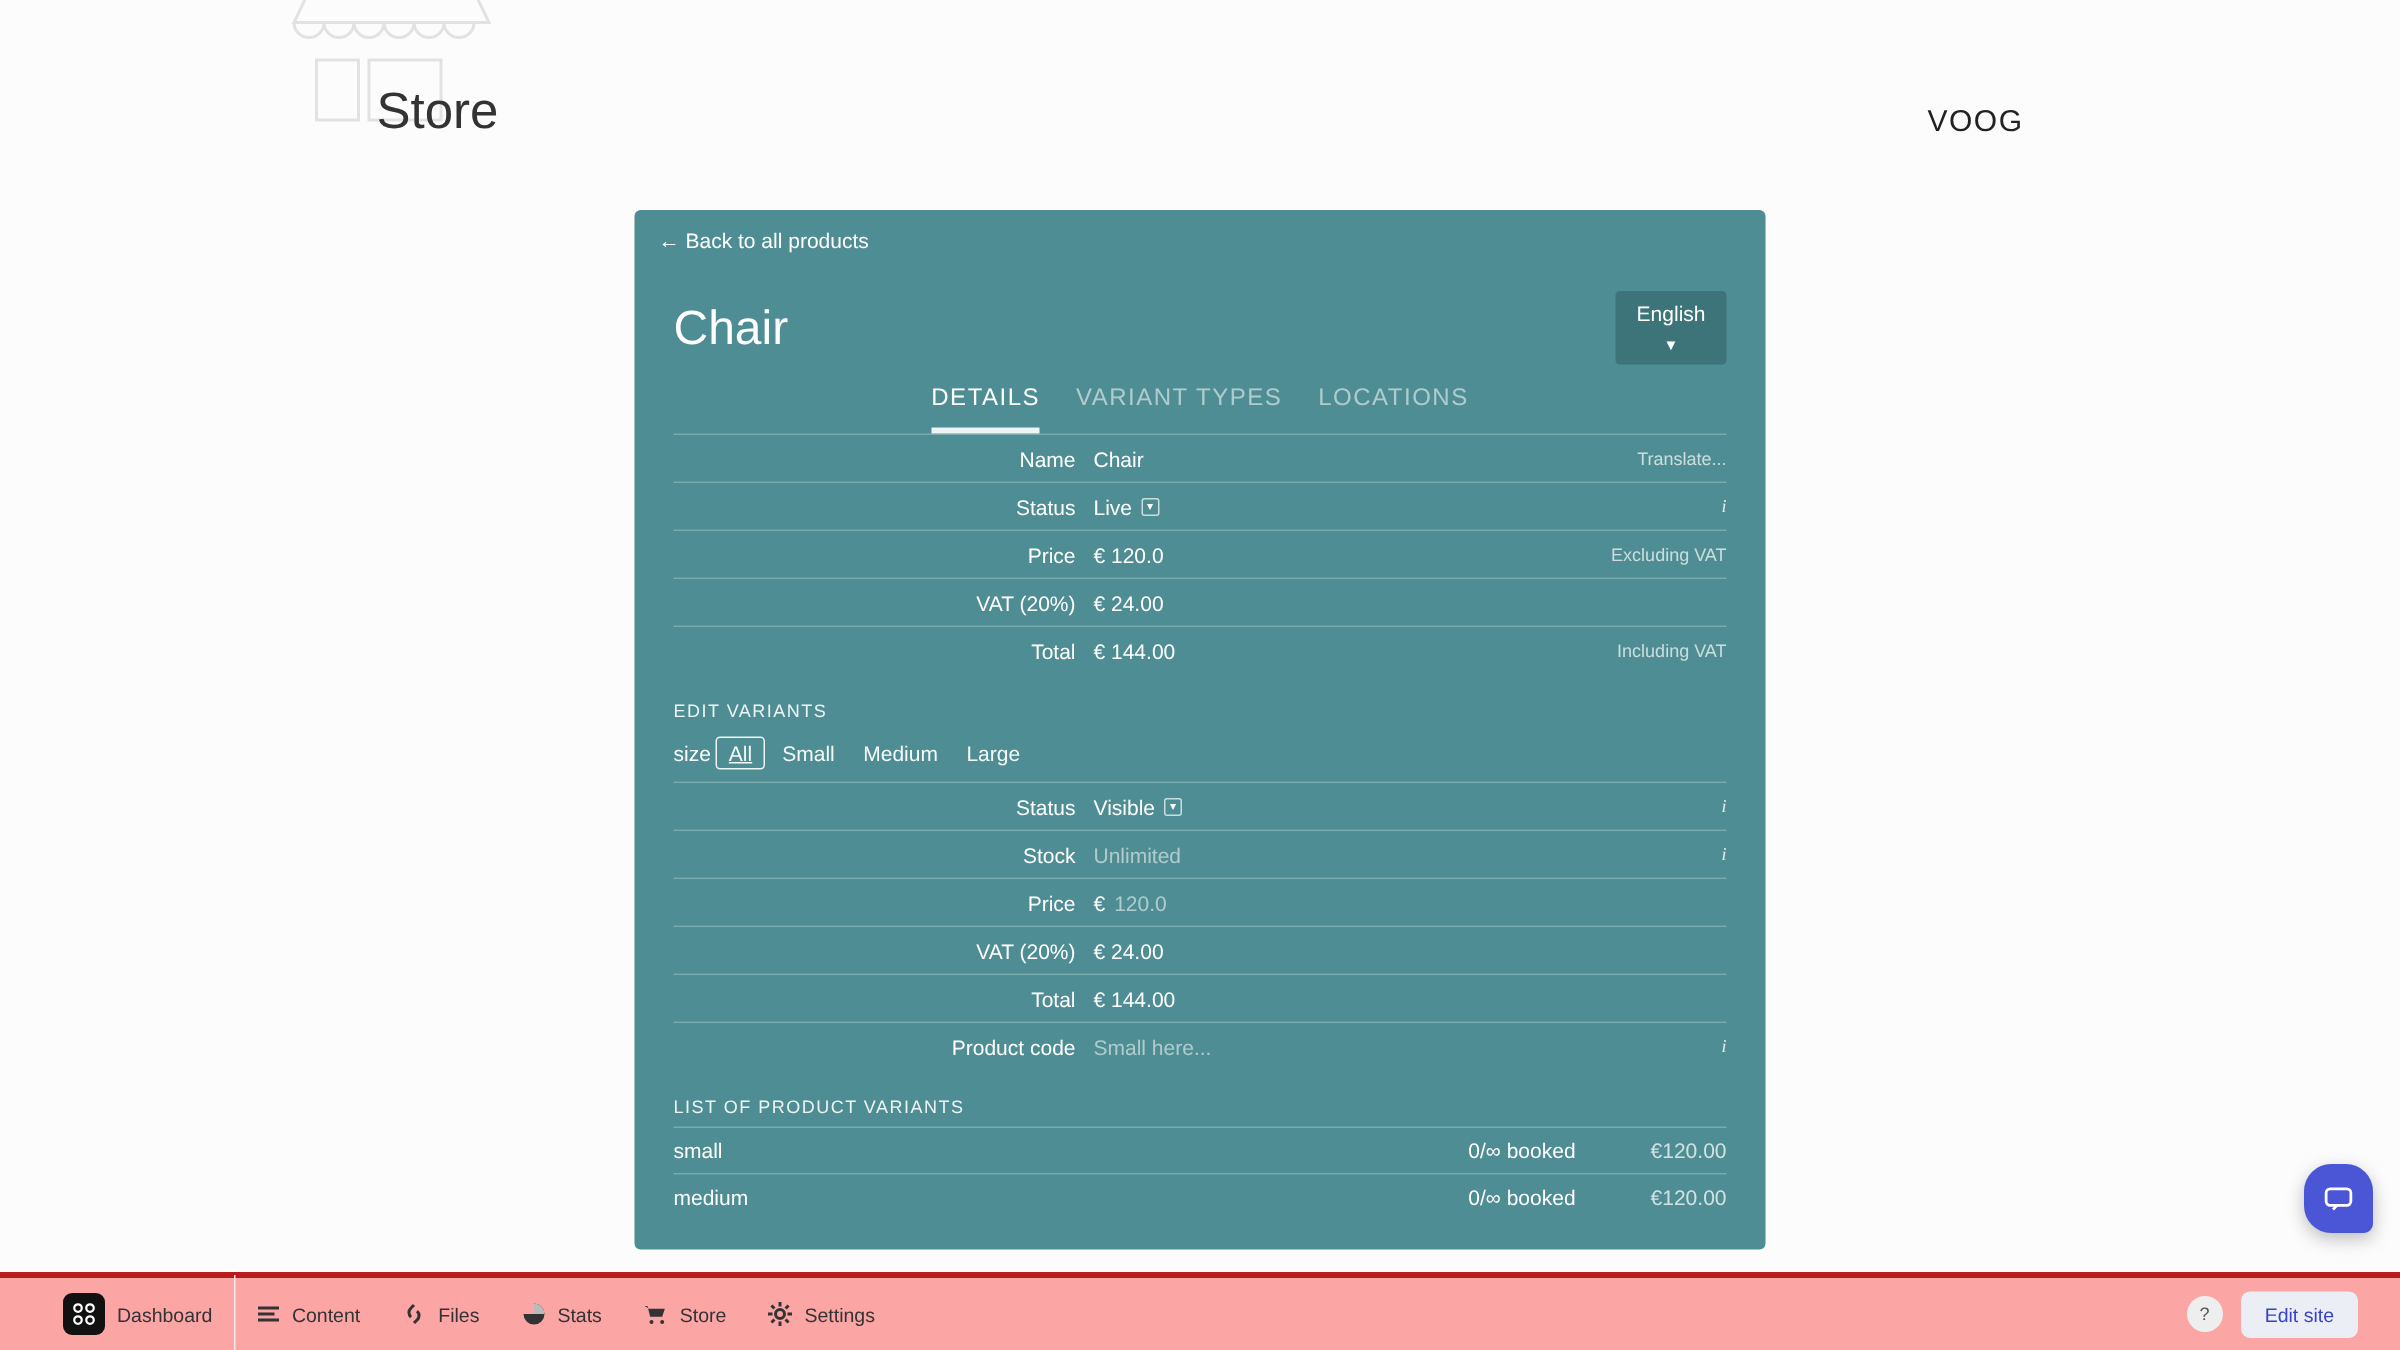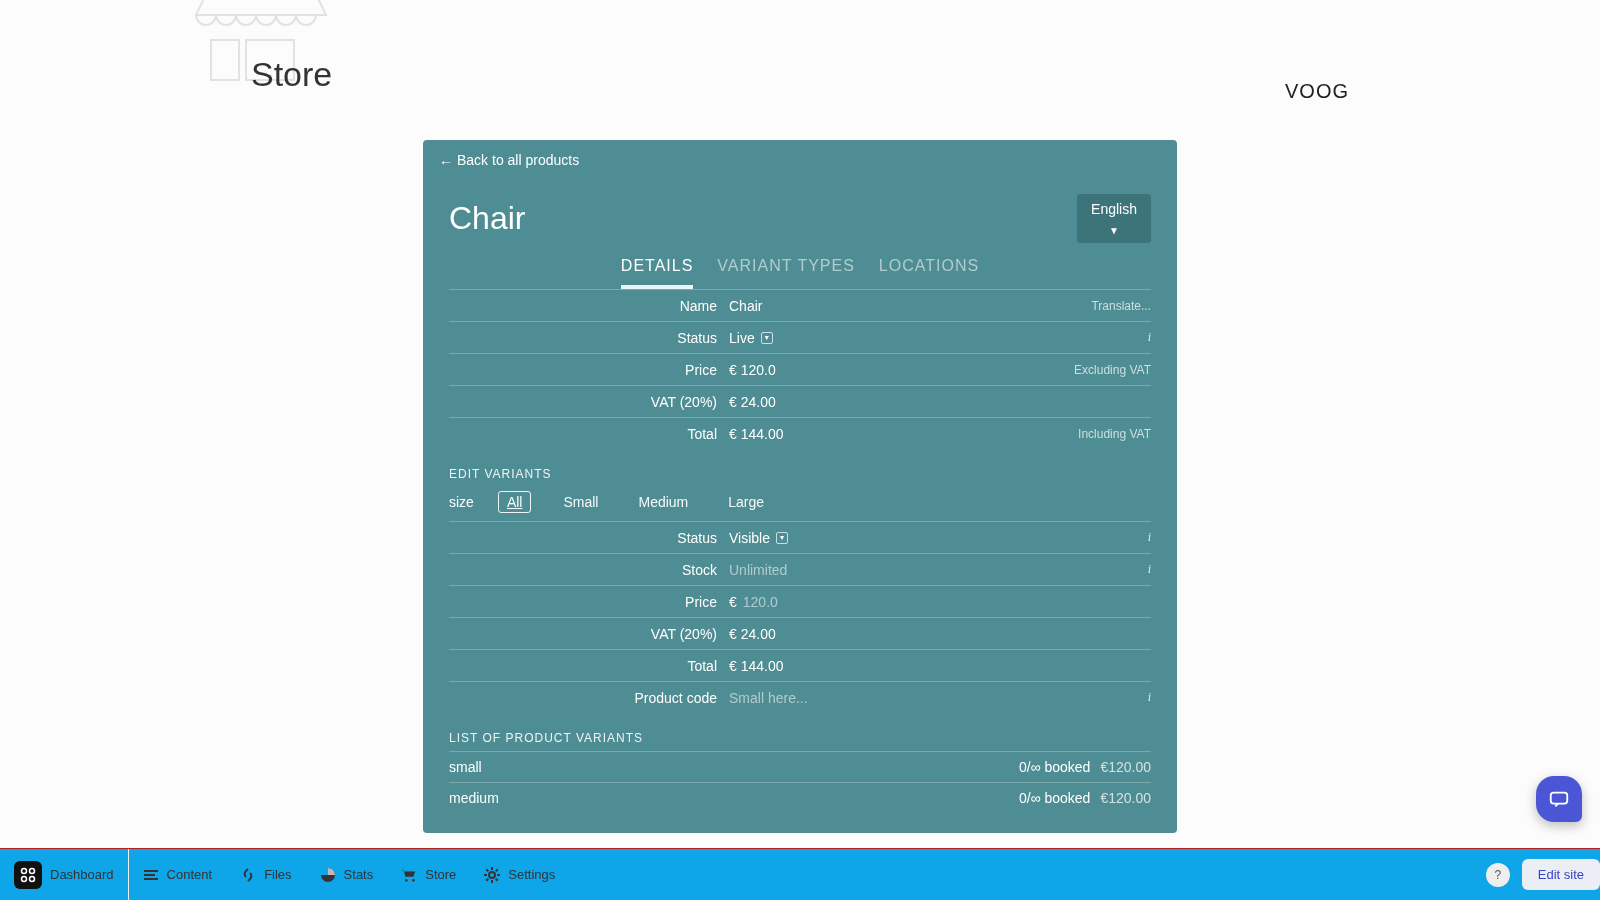--- a/index.html
+++ b/index.html
@@ -33,21 +33,21 @@
   }
   .storefront-icon {
     position: absolute;
     left: -65px;
     top: -15px;
     opacity: 0.12;
   }
   .brand-logo {
     position: absolute;
     right: 0;
-    top: 80px;
+    top: 70px;
     font-size: 20px;
     letter-spacing: 1px;
     font-weight: 400;
     color: #222;
   }
 
   
   .panel {
     width: 754px;
     margin: 10px auto 0;
@@ -147,21 +147,21 @@
     text-transform: uppercase;
     letter-spacing: 1px;
     font-size: 12px;
     color: rgba(255,255,255,0.9);
   }
 
   .variant-filter {
     padding: 4px 26px 8px 26px;
     display: flex;
     align-items: center;
-    gap: 24px;
+    gap: 3px;
     font-size: 14px;
   }
   .variant-filter .attr { color:#fff; }
   .chip {
     padding: 2px 8px;
     border-radius: 3px;
     color: rgba(255,255,255,0.95);
   }
   .chip.active { border: 1px solid rgba(255,255,255,0.9); text-decoration: underline; }
 
@@ -169,21 +169,21 @@
     padding: 0 26px;
   }
   .variant-row {
     display:flex;
     justify-content: space-between;
     border-top: 1px solid rgba(255,255,255,0.25);
     padding: 7px 0;
     font-size:14px;
   }
   .variant-row .right { display:flex; gap:10px; }
-  .variant-row .price { color: rgba(255,255,255,0.75); }
+  .variant-row .price { color: rgba(255,255,255,0.75); margin-left: 40px; }
 
   
   .chat-bubble {
     position: fixed;
     right: 18px;
     bottom: 78px;
     width: 46px;
     height: 46px;
     border-radius: 18px 18px 6px 18px;
     background: #4b56d6;
@@ -191,25 +191,25 @@
     align-items:center;
     justify-content:center;
     box-shadow: 0 4px 12px rgba(0,0,0,0.25);
   }
 
   
   .admin-bar {
     position: fixed;
     left: 0; right: 0; bottom: 0;
     height: 52px;
-    background: #0ea5e9;
-    border-top: 1px solid #b91c1c;
-    display: flex;
-    align-items: center;
-    padding: 0 0;
+    background: #fca5a5;
+    border-top: 4px solid #b91c1c;
+    display: flex;
+    align-items: center;
+    padding: 0 28px;
     font-size: 13px;
     color: #333;
   }
   .admin-left { display:flex; align-items:center; gap: 0; }
   .nav-item { display:flex; align-items:center; gap:8px; padding: 0 14px; height:52px; }
   .nav-sep { width:1px; height:52px; background:#eee; }
   .nav-icon { width:16px; height:16px; display:inline-flex; align-items:center; justify-content:center; }
   .dash-icon {
     width:28px; height:28px; border-radius:6px; background:#111;
     display:flex; align-items:center; justify-content:center; color:#fff;

